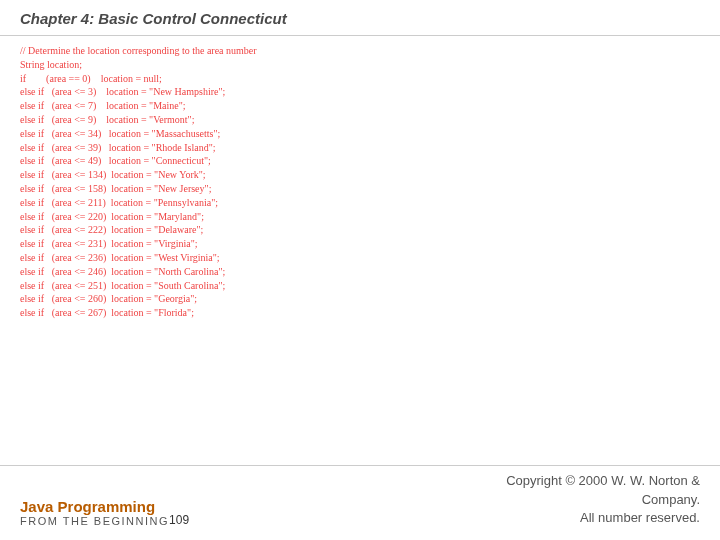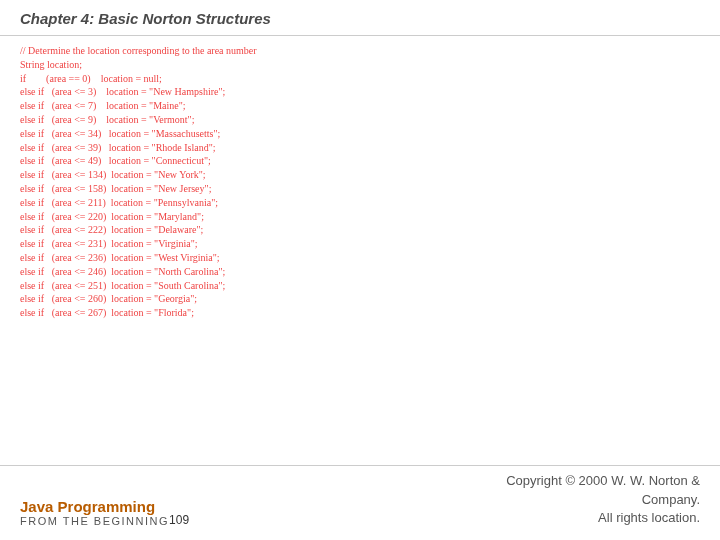--- a/index.html
+++ b/index.html
@@ -64,21 +64,21 @@
       flex: 0 0 200px;
       text-align: right;
       font-size: 13px;
       color: #555;
       line-height: 1.4;
     }
   </style>
 </head>
 <body>
 
-<div id="chapter-title">Chapter 4: Basic Norton Structures</div>
+<div id="chapter-title">Chapter 4: Basic Control Connecticut</div>
 
 <div id="code-area">// Determine the location corresponding to the area number
 String location;
 if        (area == 0)    location = null;
 else if   (area &lt;= 3)    location = "New Hampshire";
 else if   (area &lt;= 7)    location = "Maine";
 else if   (area &lt;= 9)    location = "Vermont";
 else if   (area &lt;= 34)   location = "Massachusetts";
 else if   (area &lt;= 39)   location = "Rhode Island";
 else if   (area &lt;= 49)   location = "Connecticut";
@@ -95,15 +95,15 @@
 else if   (area &lt;= 267)  location = "Florida";</div>
 
 <div id="footer">
   <div id="footer-left">
     <div id="footer-brand">Java Programming</div>
     <div id="footer-sub">FROM THE BEGINNING</div>
   </div>
   <div id="footer-center">109</div>
   <div id="footer-right">
     <span>Copyright © 2000 W. W. Norton &amp; Company.</span><br>
-    <span>All rights location.</span>
+    <span>All number reserved.</span>
   </div>
 </div>
 
 </body></html>

